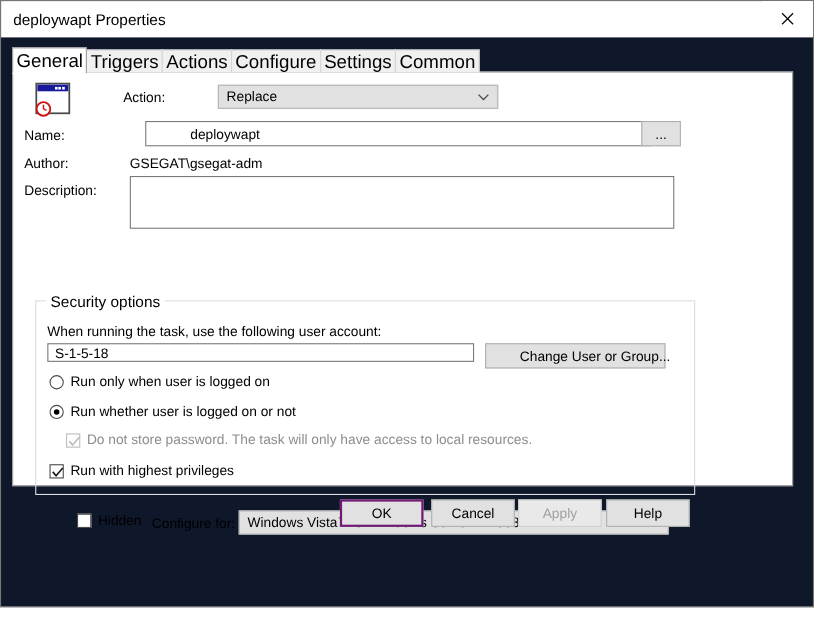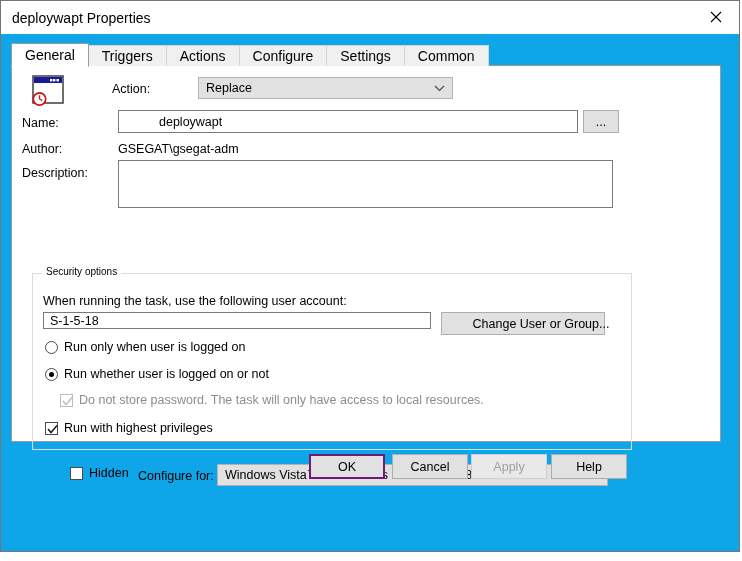--- a/index.html
+++ b/index.html
@@ -11,21 +11,21 @@
     overflow: hidden;
     font-family: "Liberation Sans", sans-serif;
   }
 
   #dialog {
     position: absolute;
     left: 0px;
     top: 0px;
     width: 740px;
     height: 552px;
-    background: #0ea5e9;
+    background: #0f172a;
     border: 1px solid #757575;
     box-sizing: border-box;
   }
 
   
   #titlebar {
     position: absolute;
     left: 0; top: 0;
     width: 100%;
     height: 33px;
@@ -60,22 +60,22 @@
     left: 10px;
     top: 42px;
     height: 23px;
     display: flex;
     align-items: flex-end;
     z-index: 3;
   }
   .tab {
     height: 21px;
     line-height: 21px;
-    padding: 0 13px;
-    font-size: 14px;
+    padding: 0 3px;
+    font-size: 17px;
     color: #000;
     background: #f0f0f0;
     border: 1px solid #d4d4d4;
     border-bottom: none;
     margin-right: -1px;
     box-sizing: border-box;
     white-space: nowrap;
     cursor: default;
   }
   .tab.active {
@@ -181,21 +181,21 @@
     height: 177px;
     border: 1px solid #dcdcdc;
     box-sizing: border-box;
   }
   #groupbox-title {
     position: absolute;
     left: 30px;
     top: 200px;
     background: #ffffff;
     padding: 0 4px;
-    font-size: 10px;
+    font-size: 14px;
     color: #000;
     white-space: nowrap;
     text-align: center;
   }
 
   
   .optrow {
     position: absolute;
     display: flex;
     align-items: center;
@@ -279,21 +279,21 @@
     <div class="combobox" style="left:186px; top:11px; width:255px; height:22px;">
       <span class="cbtext">Replace</span>
       <span class="chev">
         <svg width="11" height="7" viewBox="0 0 11 7" aria-hidden="true">
           <polyline points="1,1 5.5,5.5 10,1" fill="none" stroke="#4a4a4a" stroke-width="1.2"></polyline>
         </svg>
       </span>
     </div>
 
     <div class="lbl" style="left:10px; top:50px;">Name:</div>
-    <input class="textbox" style="left: 106px; top: 44px; width: 460px; height: 23px; padding-left: 40px;" value="deploywapt">
+    <input class="textbox" style="left: 120px; top: 44px; width: 460px; height: 23px; padding-left: 40px;" value="deploywapt">
     <div class="pushbtn" style="left:571px; top:44px; width:36px; height:23px;">...</div>
 
     <div class="lbl" style="left:10px; top:76px;">Author:</div>
     <div class="lbl" style="left:106px; top:76px;">GSEGAT\gsegat-adm</div>
 
     <div class="lbl" style="left:10px; top:100px;">Description:</div>
     <textarea class="textbox" style="left: 106px; top: 94px; width: 495px; height: 48px; resize: none;" placeholder=""></textarea>
 
     <div id="groupbox"></div>
     <div id="groupbox-title">Security options</div>

